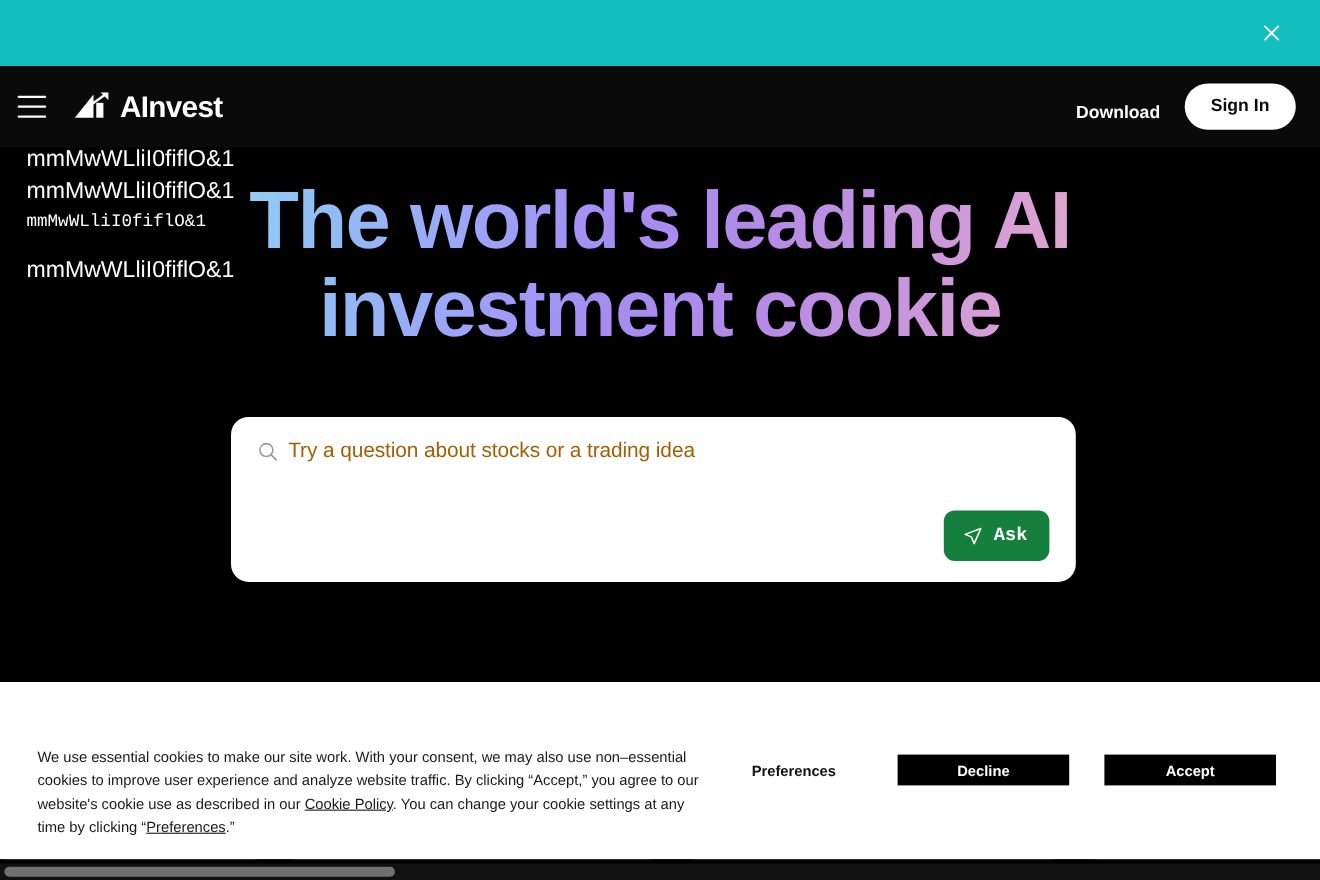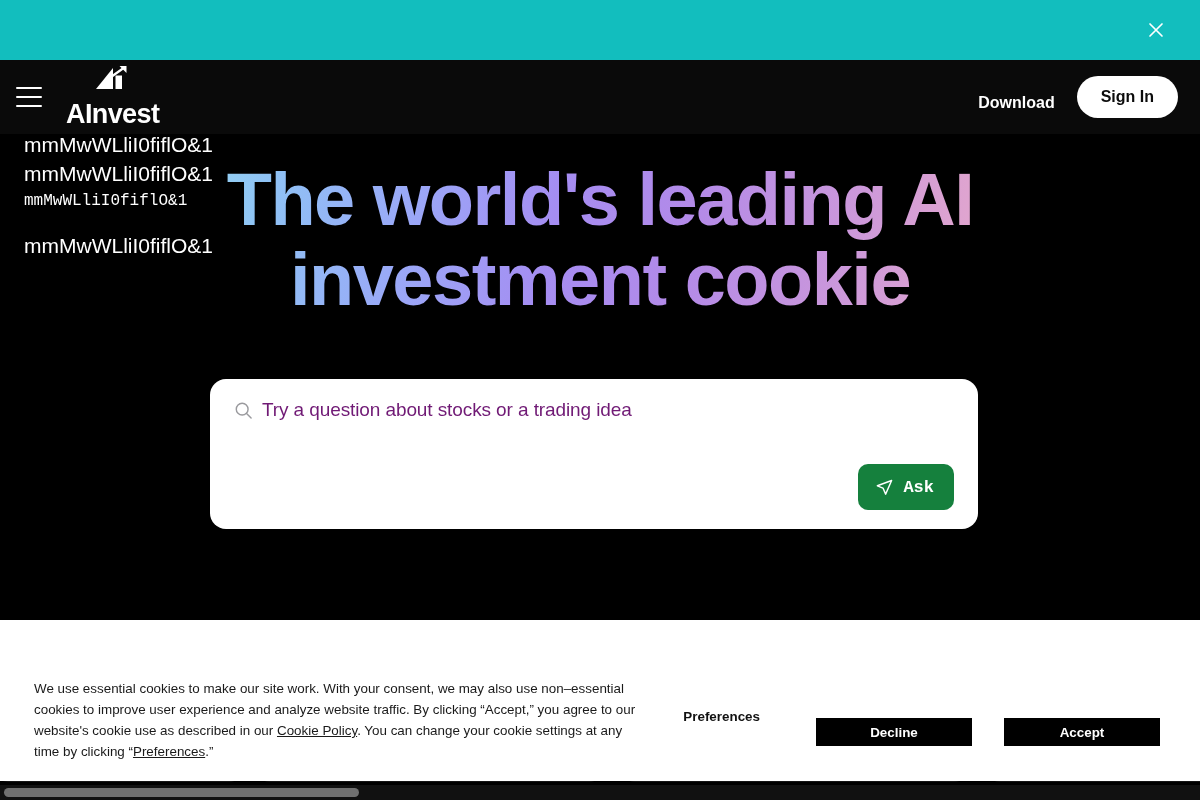--- a/index.html
+++ b/index.html
@@ -118,21 +118,20 @@
     background: #ffffff;
     border-radius: 1px;
   }
   .brand {
     position: absolute;
     left: 66px;
     display: flex;
     align-items: center;
     gap: 5px;
     cursor: pointer;
-    flex-direction: column;
   }
   .brand-name {
     color: #ffffff;
     font-size: 27px;
     font-weight: 700;
     letter-spacing: -0.6px;
   }
   .nav-right {
     position: absolute;
     right: 22px;
@@ -234,21 +233,21 @@
     position: absolute;
     left: 24px;
     top: 20px;
     display: flex;
     align-items: center;
     gap: 9px;
     width: 700px;
     cursor: text;
   }
   .search-placeholder {
-    color: #701a75;
+    color: #a16207;
     font-size: 19px;
     font-weight: 400;
     letter-spacing: -0.1px;
     white-space: nowrap;
   }
   .btn-ask {
     position: absolute;
     right: 24px;
     bottom: 19px;
     height: 46px;
@@ -341,21 +340,20 @@
   .btn-decline, .btn-accept {
     width: 156px;
     height: 28px;
     background: #000000;
     color: #ffffff;
     border: none;
     font-size: 13.4px;
     font-weight: 700;
     font-family: "Liberation Sans", sans-serif;
     cursor: pointer;
-    margin-top: 32px;
   }
   .btn-decline { margin-right: 32px; }
 
   
   .hscrollbar {
     position: absolute;
     left: 0;
     bottom: 0;
     width: 1200px;
     height: 15px;

